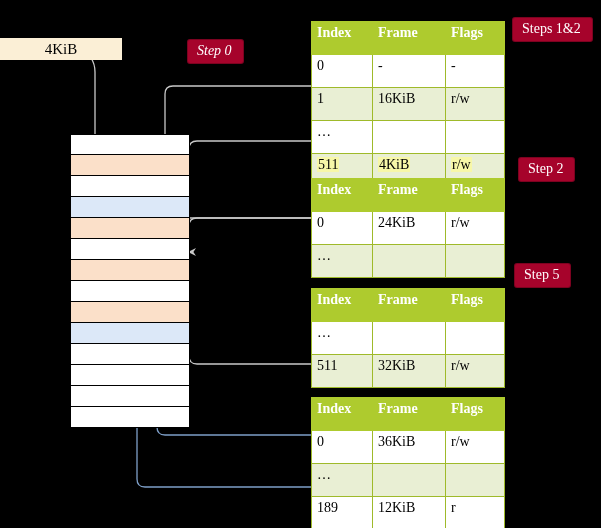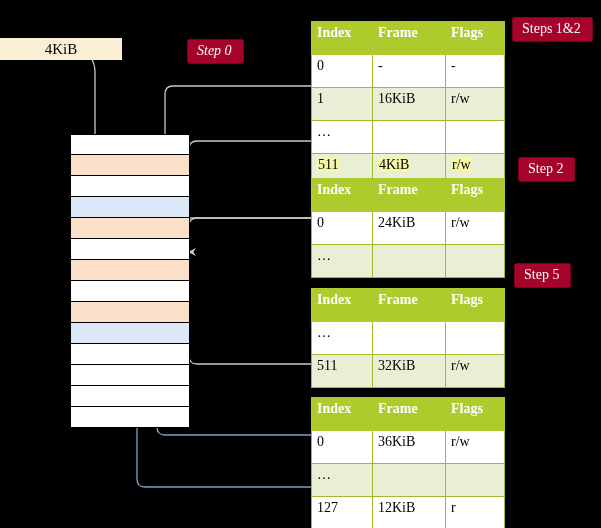--- a/index.html
+++ b/index.html
@@ -224,21 +224,21 @@
       <td>0</td>
       <td>36KiB</td>
       <td>r/w</td>
     </tr>
     <tr class="alt">
       <td>…</td>
       <td></td>
       <td></td>
     </tr>
     <tr class="plain">
-      <td>127</td>
+      <td>189</td>
       <td>12KiB</td>
       <td>r</td>
     </tr>
     <tr class="alt">
       <td>…</td>
       <td></td>
       <td></td>
     </tr>
   </tbody>
     </table>

